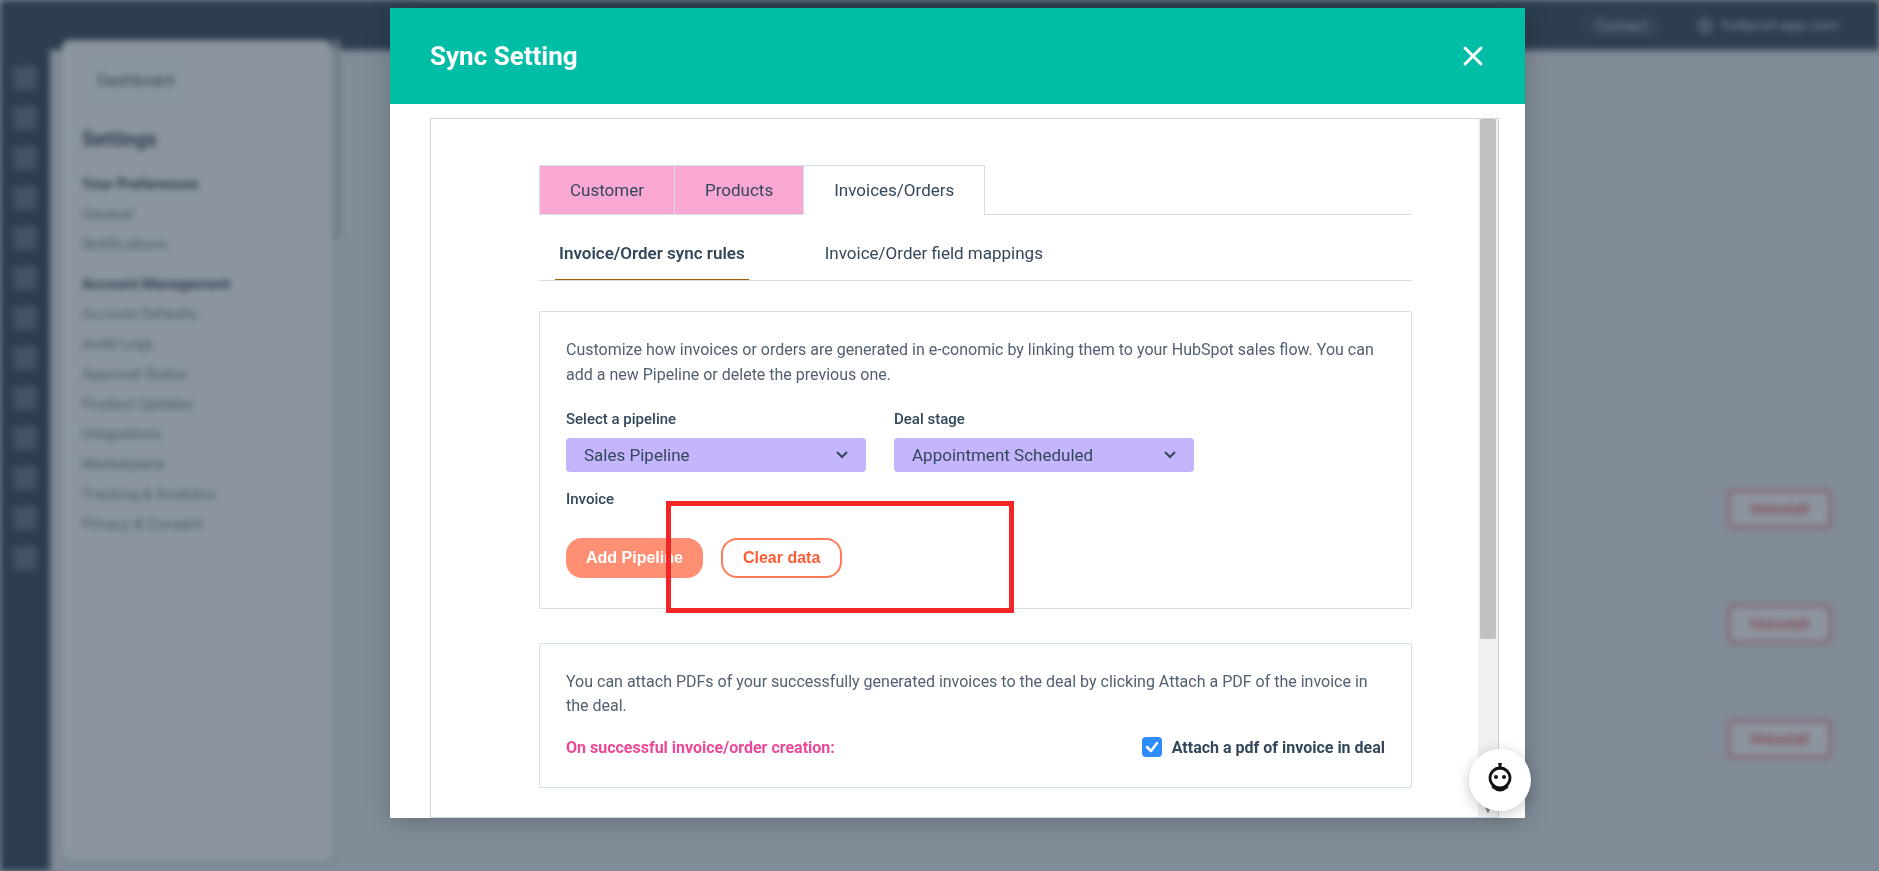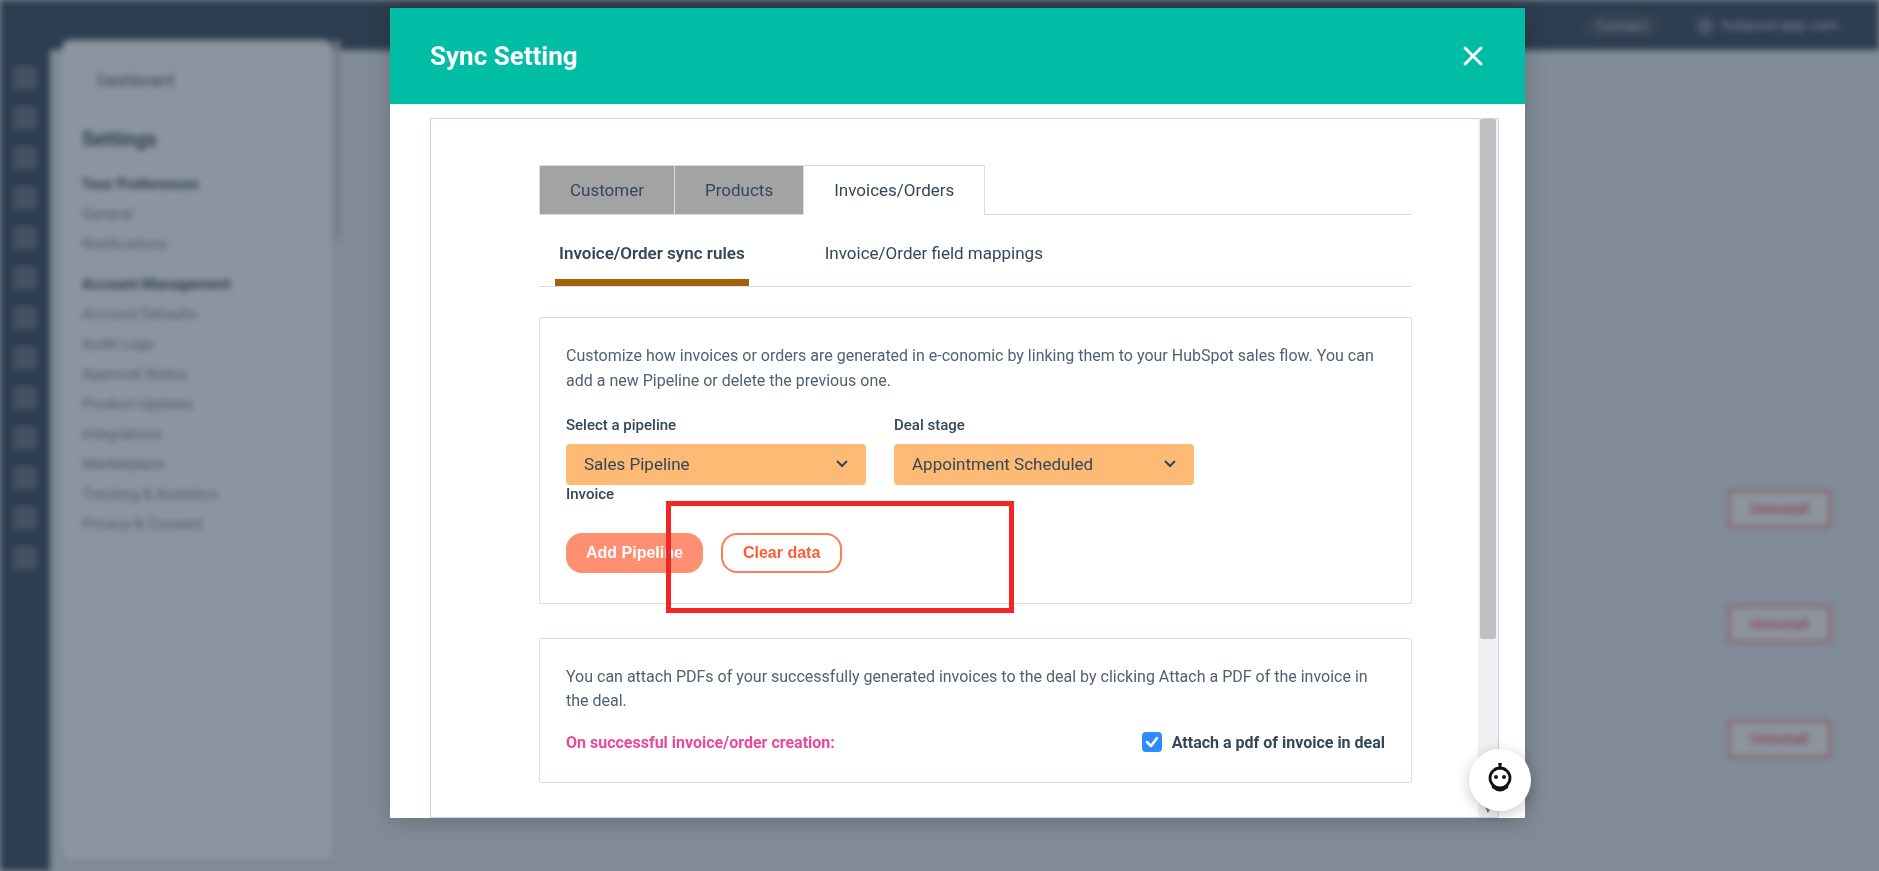--- a/index.html
+++ b/index.html
@@ -120,21 +120,21 @@
       display: flex;
       border-bottom: 1px solid #d6dfe8;
     }
     .tabs-major .tab {
       padding: 14px 30px;
       border: 1px solid #d6dfe8;
       border-bottom: none;
       margin-right: -1px;
       font-size: 17px;
       color: #33475b;
-      background: #a3a3a3;
+      background: #f9a8d4;
       cursor: pointer;
     }
     .tabs-major .tab.active {
       background: #fff;
       color: #33475b;
       position: relative;
     }
     .tabs-major .tab.active::after {
       content:"";
       position:absolute;
@@ -150,21 +150,21 @@
     }
     .tabs-minor .mtab {
       padding: 16px 4px 16px 4px;
       font-size: 17px;
       color: #33475b;
       cursor: pointer;
       margin-left: 16px;
     }
     .tabs-minor .mtab.active {
       font-weight: 600;
-      border-bottom: 7px solid #a16207;
+      border-bottom: 1px solid #a16207;
     }
 
     .card {
       border: 1px solid #d6dfe8;
       border-radius: 2px;
       padding: 26px 26px 30px 26px;
       margin-top: 30px;
     }
     .card p {
       font-size: 16px;
@@ -178,22 +178,22 @@
     }
     .field-col { display:flex; flex-direction:column; }
     .field-label {
       font-size: 15px;
       color: #33475b;
       margin-bottom: 10px;
       font-weight: 500;
     }
     .select {
       width: 300px;
-      height: 41px;
-      background: #fdba74;
+      height: 34px;
+      background: #c4b5fd;
       border-radius: 4px;
       display: flex;
       align-items: center;
       justify-content: space-between;
       padding: 0 18px;
       font-size: 17px;
       color: #33475b;
       cursor: pointer;
     }
     .select .caret svg { display:block; }
@@ -338,21 +338,21 @@
               <span>Appointment Scheduled</span>
               <span class="caret">
                 <svg width="12" height="8" viewBox="0 0 12 8">
                     <path d="M1 1 L6 6 L11 1" stroke="#33475b" stroke-width="2" fill="none"></path>
                   </svg>
               </span>
             </div>
           </div>
         </div>
 
-        <div class="field-row" style="">
+        <div class="field-row" style="margin-top:18px;">
           <div class="field-col">
             <div class="field-label">Invoice</div>
           </div>
         </div>
 
         <div class="btn-row">
           <button class="btn btn-primary">Add Pipeline</button>
           <button class="btn btn-outline">Clear data</button>
         </div>
       </div>

